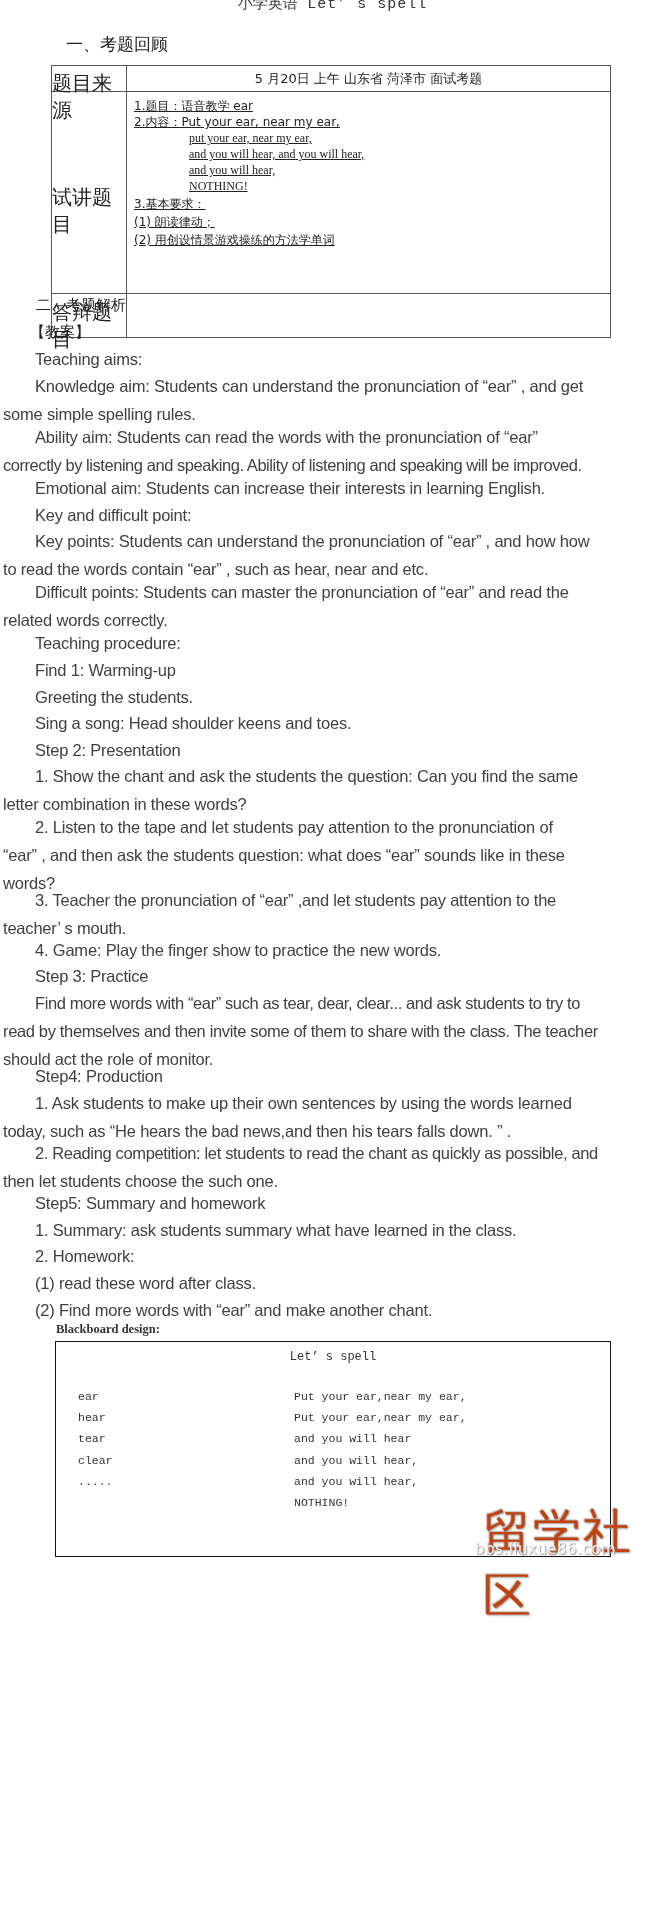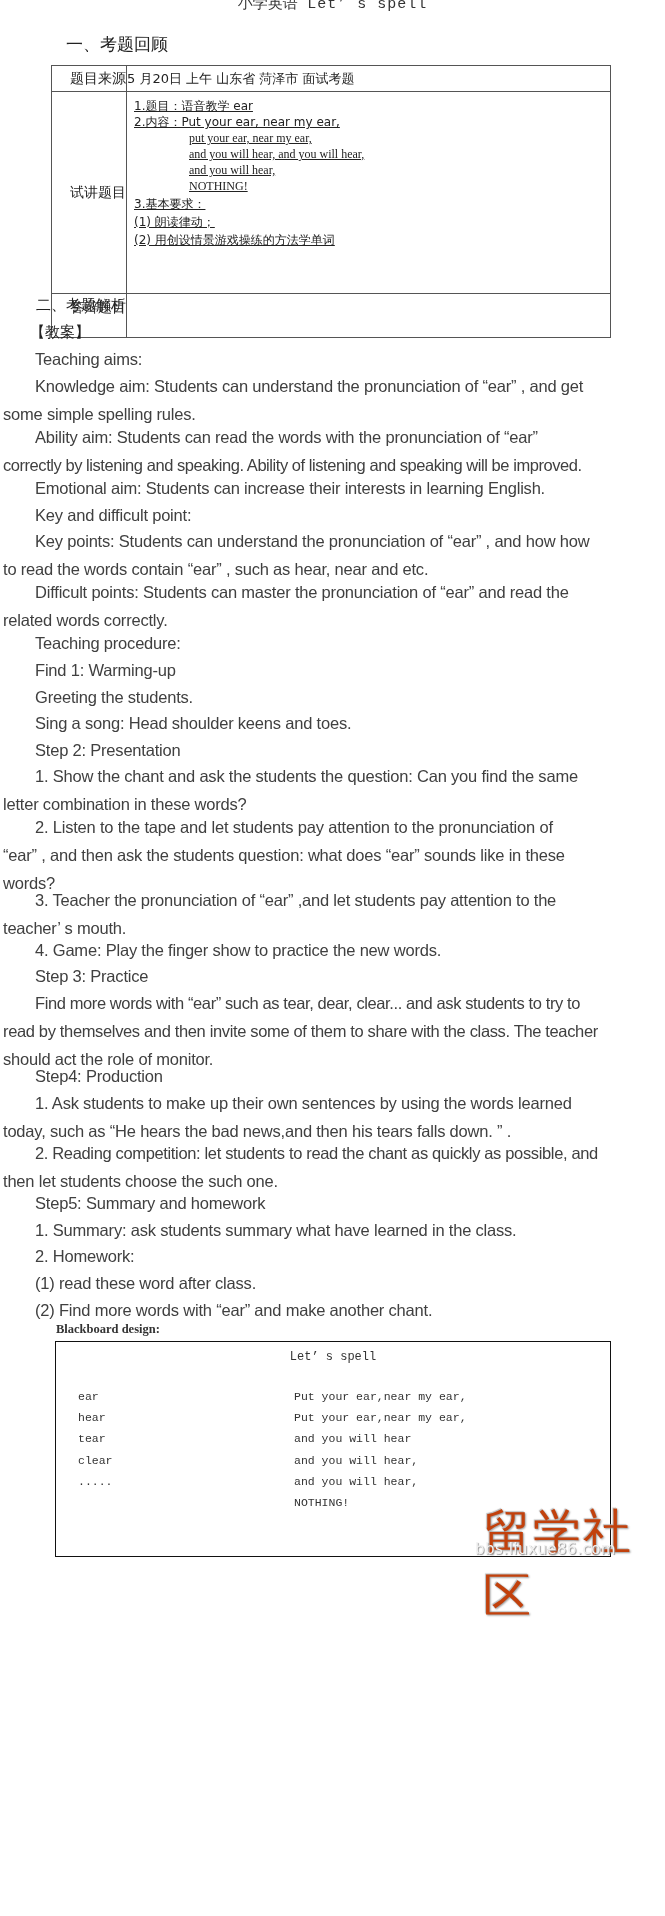--- a/index.html
+++ b/index.html
@@ -6,22 +6,22 @@
   body { width:665px; height:1916px; position:relative; overflow:hidden; color:#222; font-family:"DejaVu Sans", sans-serif; }
   .abs { position:absolute; }
   .title { left:0; width:665px; top:-6px; text-align:center; font-size:15px; color:#333; white-space:pre; }
   .title .mono { font-family:"Liberation Mono", monospace; letter-spacing:1px; }
   .sec1 { left:66px; top:33px; font-size:17px; color:#222; }
 
   
   .exam { left:51px; top:65px; width:560px; height:273px; border:1.5px solid #555; box-sizing:border-box; }
   .exam .vline { position:absolute; left:74px; top:0; bottom:0; border-left:1.5px solid #555; }
   .exam .hline { position:absolute; left:0; right:0; border-top:1.5px solid #555; }
-  .exam .cell-label { position:absolute; left:0; width:74px; text-align:right; font-size:14px; color:#222; }
-  .exam .src { position:absolute; left:75px; right:0; top:4px; font-size:13px; color:#222; }
+  .exam .cell-label { position:absolute; left:0; width:74px; text-align:left; font-size:20px; color:#222; }
+  .exam .src { position:absolute; left:75px; right:0; top:4px; text-align:center; font-size:13px; color:#222; }
   .exam .content { position:absolute; left:82px; top:30px; font-size:12px; font-family:"Liberation Serif", serif; color:#222; line-height:20px;text-decoration:underline; }
   .exam .content .cn { font-family:"DejaVu Sans", sans-serif; font-size:12px; }
   .exam .content .ind { padding-left:55px; }
 
   
   .para { left:3px; width:655px; font-size:16.5px; line-height:28px; color:#404040; font-family:"Liberation Sans", sans-serif; letter-spacing:-0.2px; }
   .para .indent { display:inline-block; width:32px; }
   .cnpara { left:36px; font-size:15px; color:#222; }
 
   .bb-label { left:56px; top:1623px; font-size:12.5px; font-weight:bold; font-family:"Liberation Serif", serif; color:#333; }

